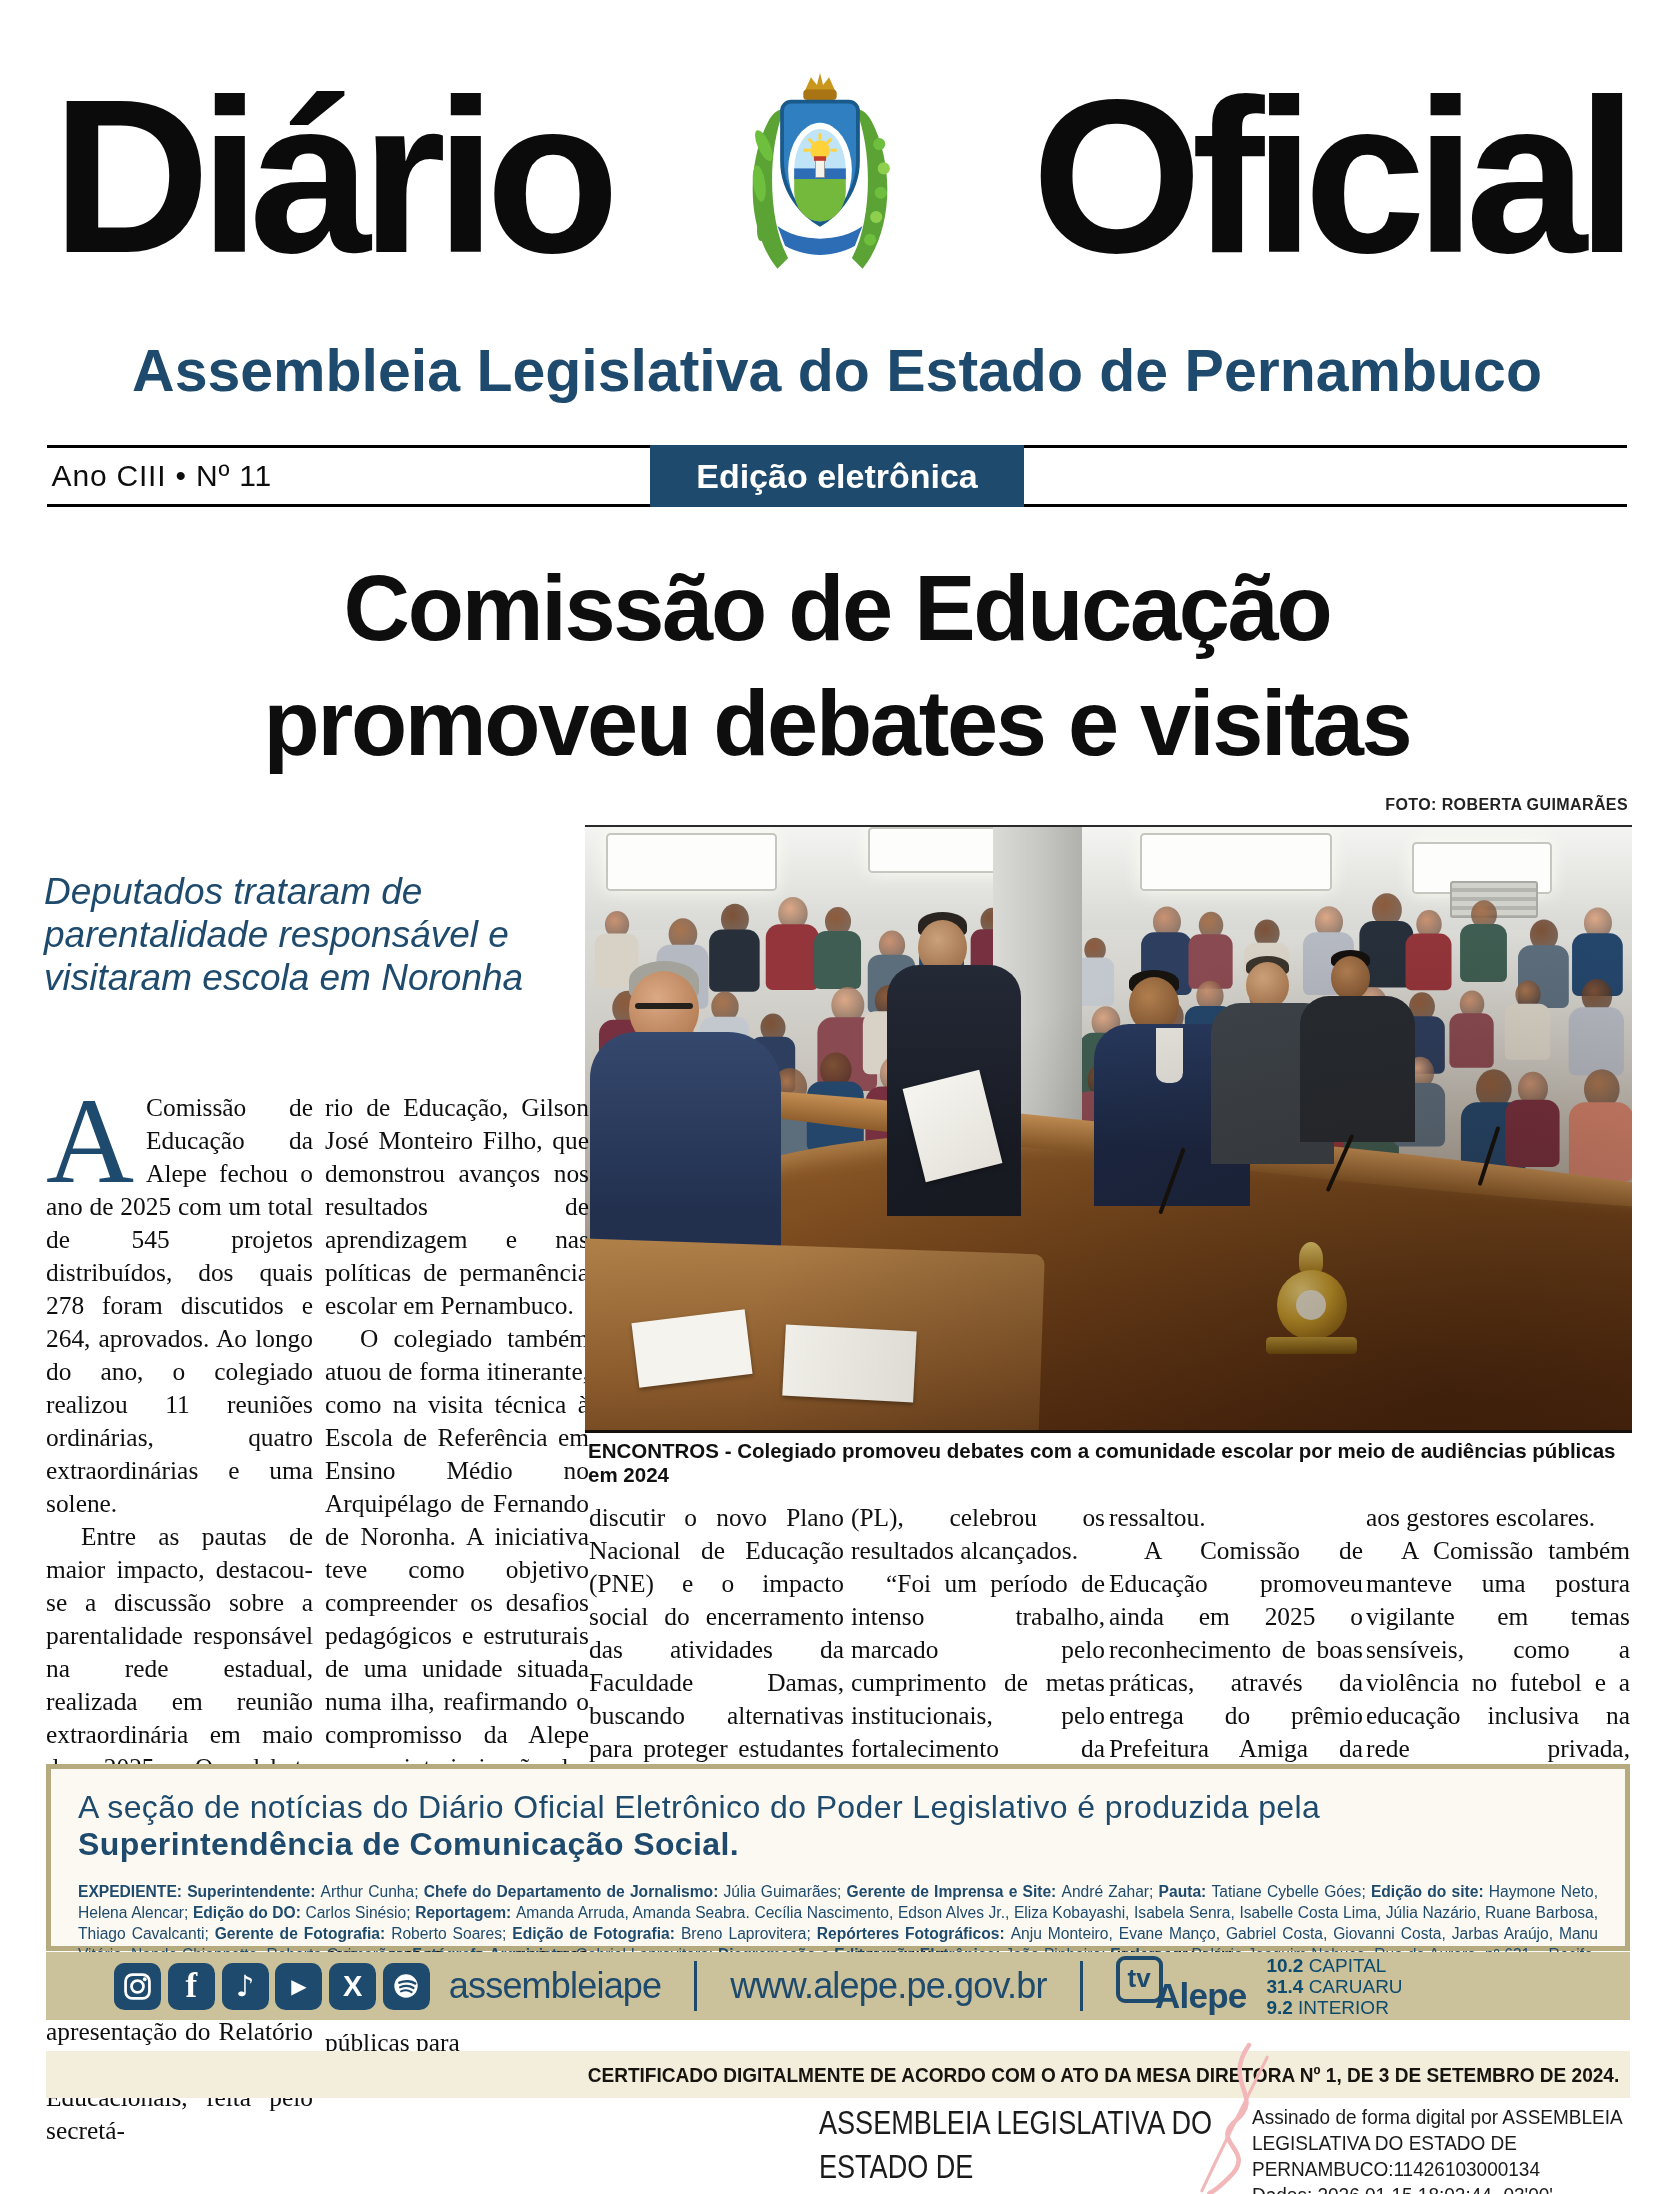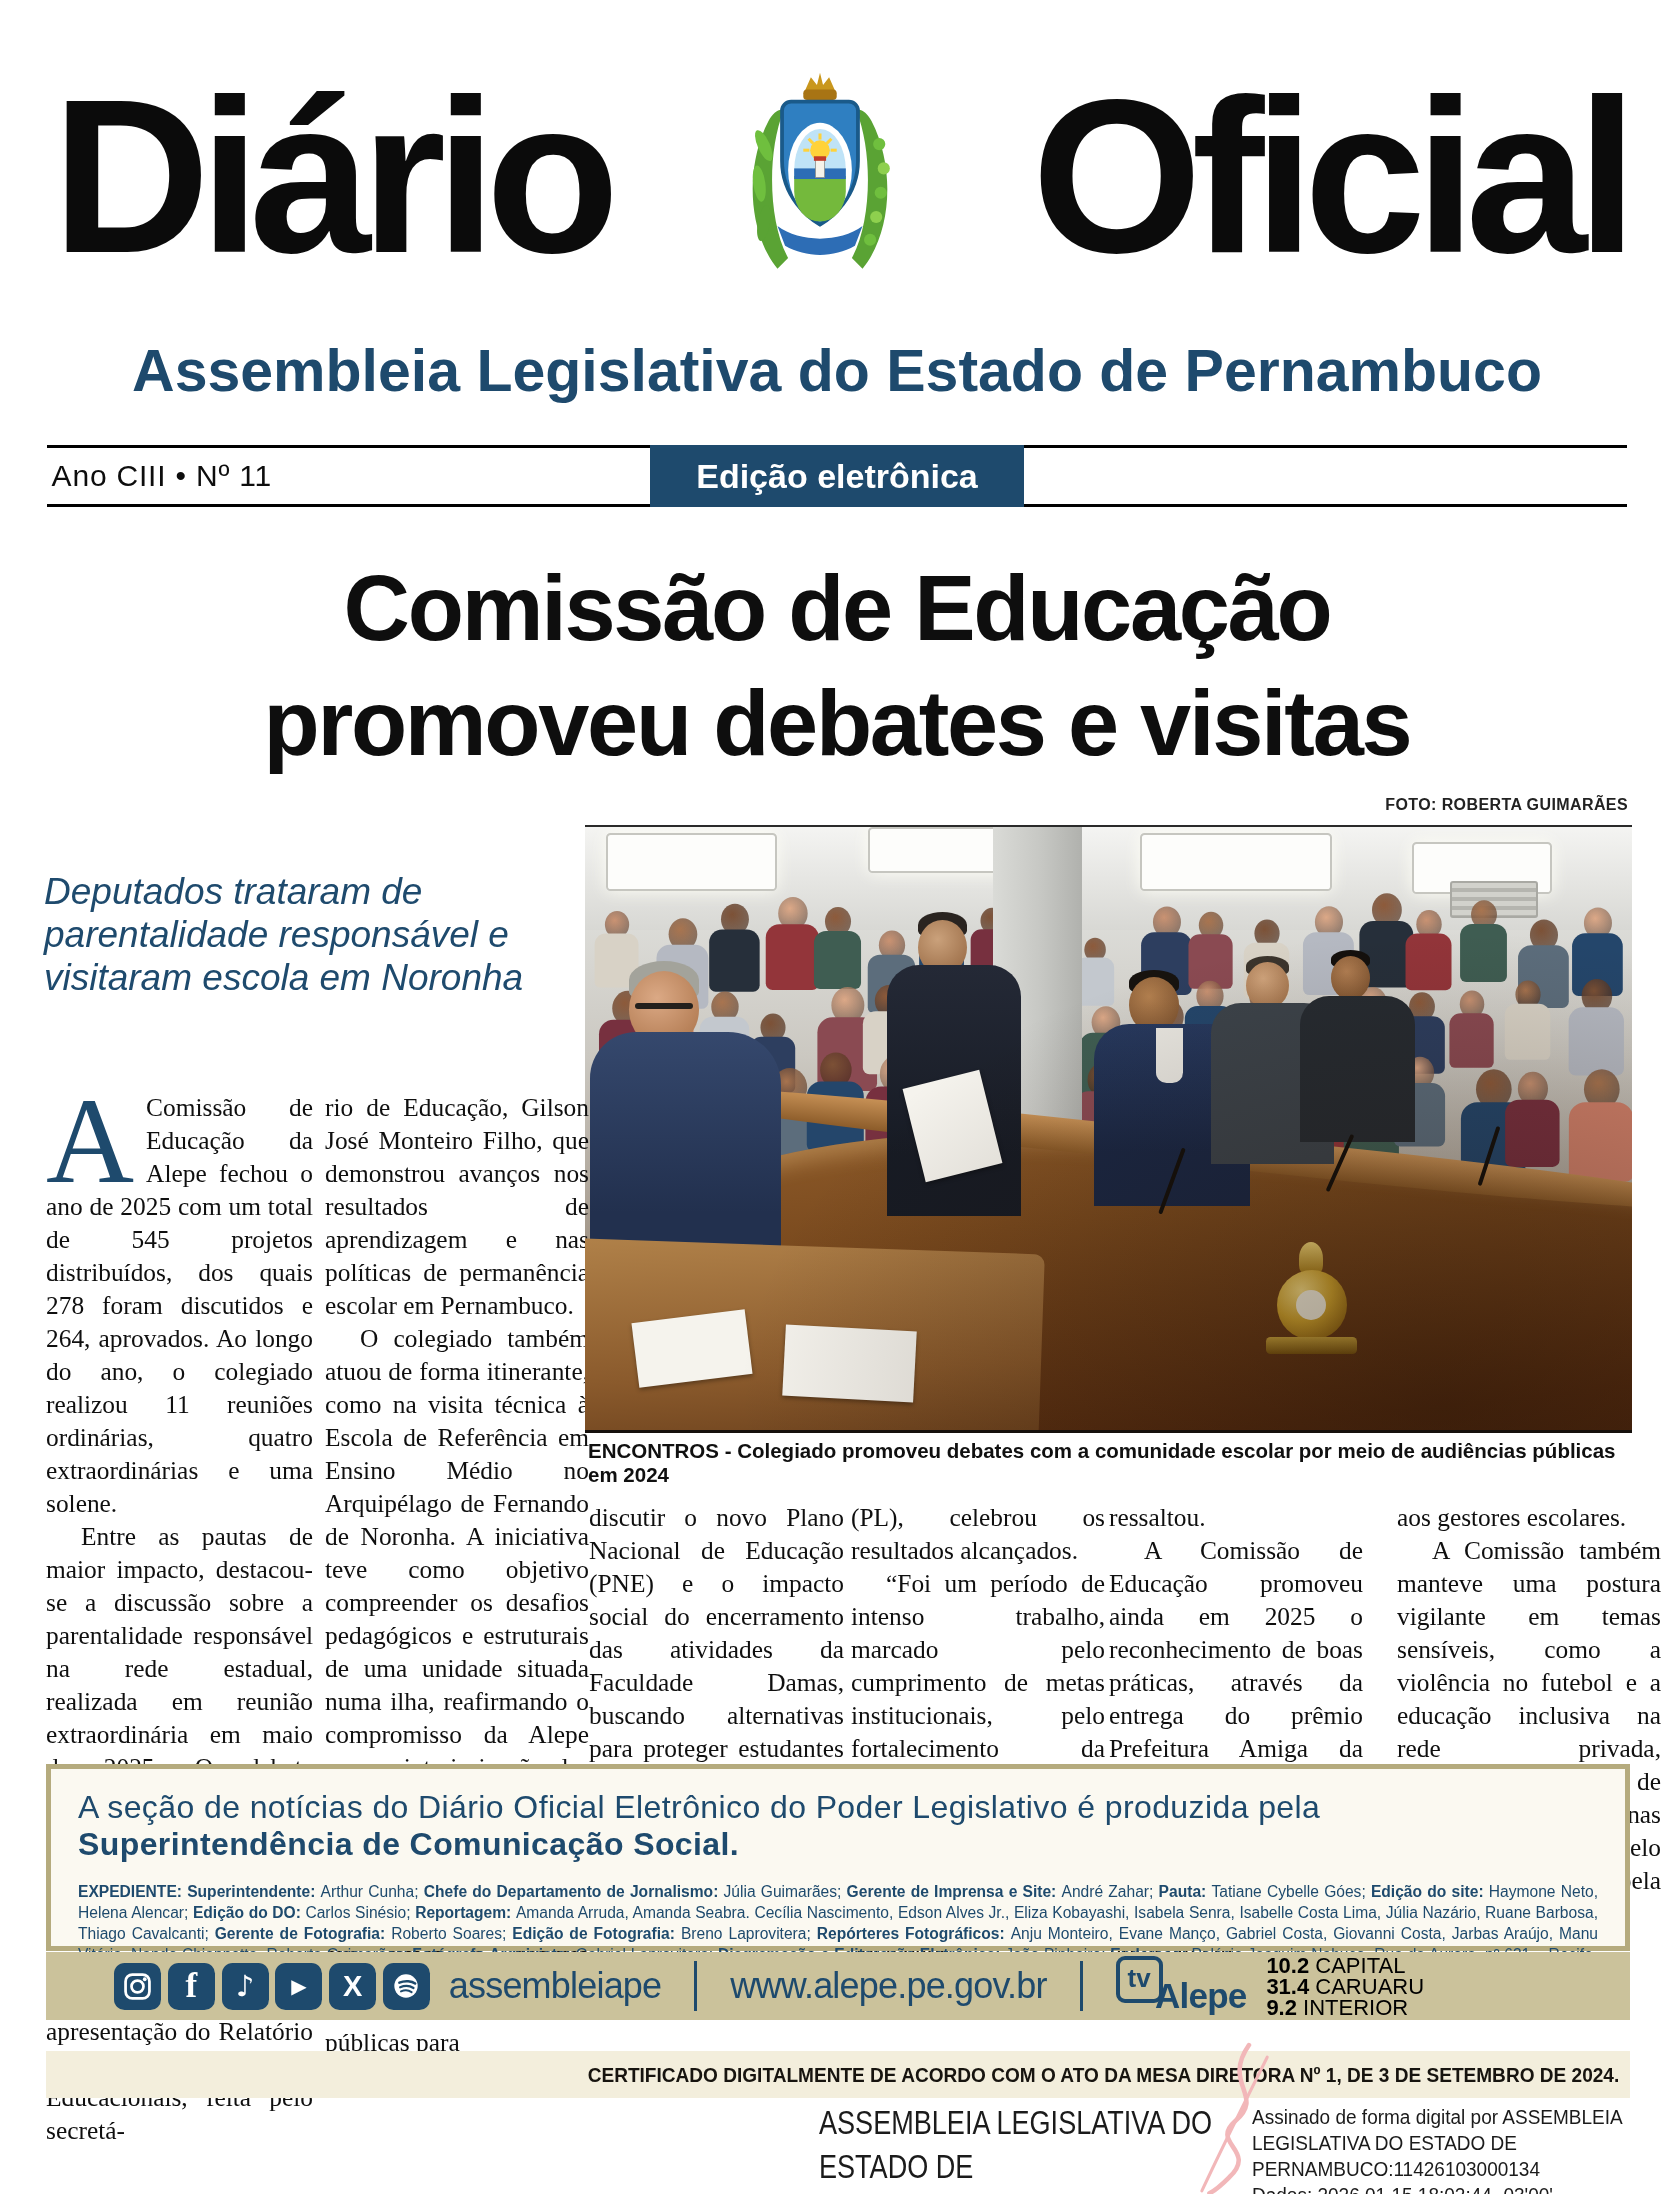--- a/index.html
+++ b/index.html
@@ -97,21 +97,21 @@
   .sicon{width:47px;height:47px;border-radius:10.6px;background:#1e4a6d;color:#fff;flex:0 0 auto;
          display:flex;align-items:center;justify-content:center;margin-right:6.8px;
          font-weight:bold;font-size:29px;font-family:"DejaVu Sans",sans-serif;}
   .handle{font-size:36px;color:#1e4a6d;margin-left:12px;letter-spacing:-0.8px;}
   .vdiv{width:3px;height:50px;background:#1e4a6d;margin:0 33px;flex:0 0 auto;}
   .url{font-size:36px;color:#1e4a6d;letter-spacing:-0.8px;}
   .tvlogo{display:flex;align-items:flex-start;margin-right:20px;}
   .tvbox{display:block;width:39px;height:39px;border:4.6px solid #1e4a6d;border-radius:9px;
          color:#1e4a6d;font-weight:bold;font-size:26px;line-height:36px;text-align:center;}
   .tvname{font-size:35px;font-weight:bold;color:#1e4a6d;margin:20px 0 0 -7.6px;letter-spacing:-0.8px;}
-  .chanlist{color:#000000;font-size:22px;line-height:21px;}
+  .chanlist{color:#0c4a6e;font-size:19px;line-height:21px;}
   .chan strong{font-weight:bold;}
 
   
   .certbar{position:absolute;left:46px;top:2051px;width:1584px;height:47px;background:#f3eedc;
            display:flex;align-items:center;justify-content:flex-end;box-sizing:border-box;padding-right:10.6px;}
   .certbar span{font-size:20.5px;font-weight:bold;color:#17140f;transform:scaleX(.93);transform-origin:right center;white-space:nowrap;}
 
   
   .sig-subject{position:absolute;left:819px;top:2101px;color:#1b1b1b;font-size:33px;line-height:44px;
                transform:scaleX(.82);transform-origin:left top;white-space:nowrap;}
@@ -474,21 +474,21 @@
         <p class="ind">Em seu balanço final, o presidente da Comissão, deputado Renato Antunes</p>
       </div>
       <div class="newscol" style="left: 851px; top: 1501px; width: 254px;">
         <p>(PL), celebrou os resultados alcançados.</p>
         <p class="ind">“Foi um período de intenso trabalho, marcado pelo cumprimento de metas institucionais, pelo fortalecimento da atuação técnica da Comissão e pelo compromisso permanente com a escuta qualificada da sociedade”,</p>
       </div>
       <div class="newscol" style="left: 1109px; top: 1501px; width: 254px;">
         <p>ressaltou.</p>
         <p class="ind">A Comissão de Educação promoveu ainda em 2025 o reconhecimento de boas práticas, através da entrega do prêmio Prefeitura Amiga da Biblioteca ao município de Petrolina (Sertão do São Francisco) e a realização de uma sessão solene em homenagem</p>
       </div>
-      <div class="newscol" style="left: 1366px; top: 1501px; width: 264px; margin-left: 31px;">
+      <div class="newscol" style="left: 1366px; top: 1501px; width: 264px;">
         <p>aos gestores escolares.</p>
         <p class="ind">A Comissão também manteve uma postura vigilante em temas sensíveis, como a violência no futebol e a educação inclusiva na rede privada, participando de audiências externas promovidas pelo Ministério Público e pela OAB-PE.</p>
       </div>
     </div>
 
   <div class="expbox">
     <div class="exptitle">
       <span>A seção de notícias do Diário Oficial Eletrônico do Poder Legislativo é produzida pela </span><strong>Superintendência de Comunicação Social.</strong>
     </div>
     <div class="exptext"><strong>EXPEDIENTE: Superintendente: </strong>Arthur Cunha; <strong>Chefe do Departamento de Jornalismo: </strong>Júlia Guimarães; <strong>Gerente de Imprensa e Site: </strong>André Zahar; <strong>Pauta: </strong>Tatiane Cybelle Góes; <strong>Edição do site: </strong>Haymone Neto, Helena Alencar; <strong>Edição do DO: </strong>Carlos Sinésio; <strong>Reportagem: </strong>Amanda Arruda, Amanda Seabra. Cecília Nascimento, Edson Alves Jr., Eliza Kobayashi, Isabela Senra, Isabelle Costa Lima, Júlia Nazário, Ruane Barbosa, Thiago Cavalcanti; <strong>Gerente de Fotografia: </strong>Roberto Soares; <strong>Edição de Fotografia: </strong>Breno Laprovitera; <strong>Repórteres Fotográficos: </strong>Anju Monteiro, Evane Manço, Gabriel Costa, Giovanni Costa, Jarbas Araújo, Manu Vitória, Nando Chiappetta, Roberta Guimarães; <strong>Fotógrafo Arquivista: </strong>Gabriel Laprovitera; <strong>Diagramação e Editoração Eletrônica: </strong>João Pinheiro; <strong>Endereço: </strong>Palácio Joaquim Nabuco, Rua da Aurora, nº 631 – Recife-PE. <strong>Fone: </strong>3183-2126 PABX 3183.2211. <strong>Nosso e-mail: </strong>scom@alepe.pe.gov.br </div>

